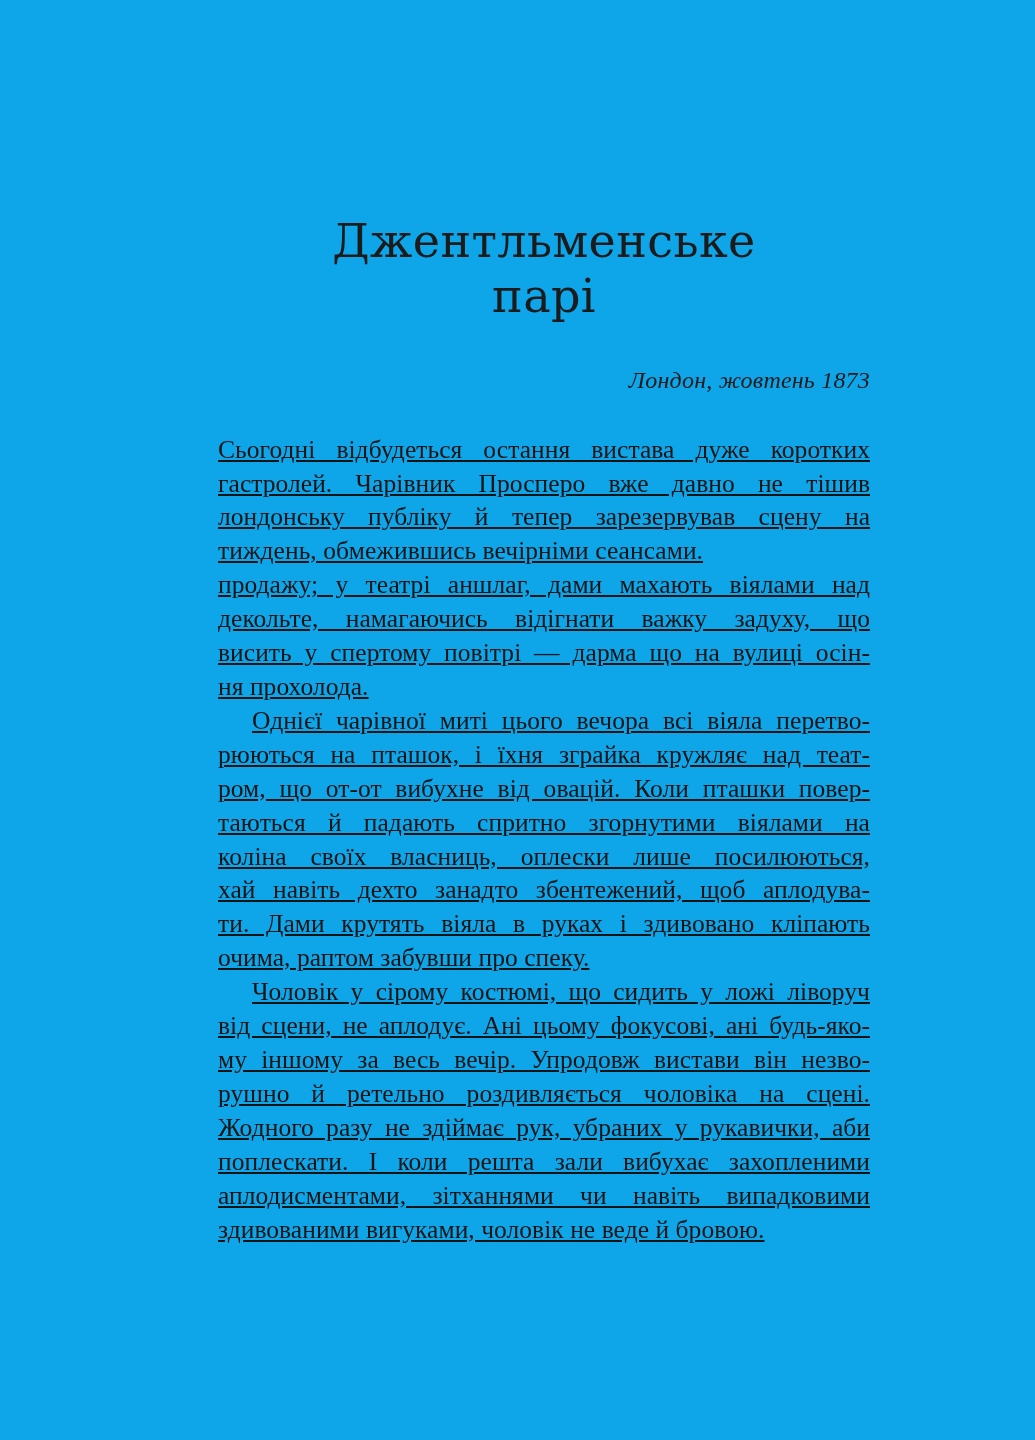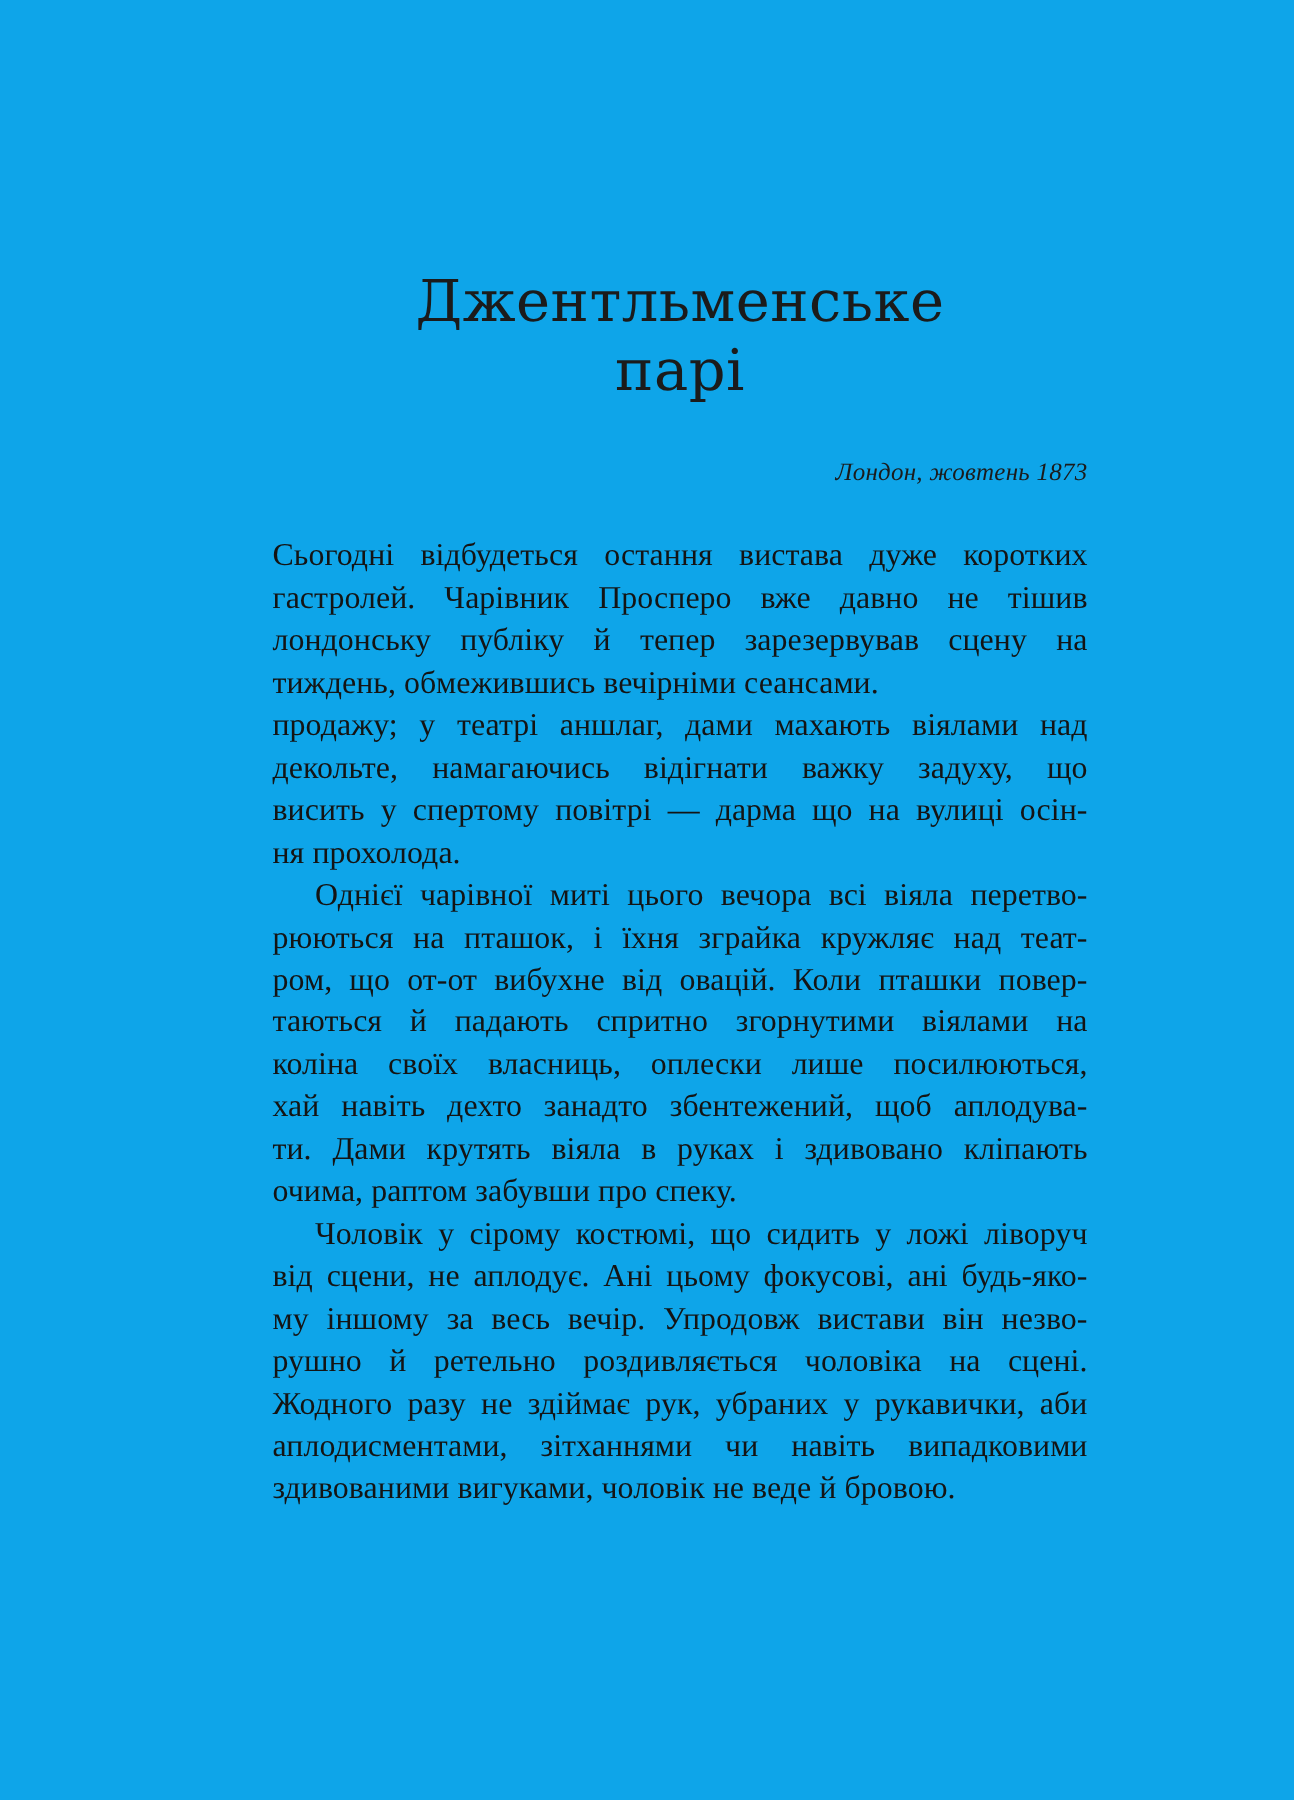--- a/index.html
+++ b/index.html
@@ -47,41 +47,42 @@
   .chapter-title .title-line {
     display: block;
   }
 
   
   .dateline {
     margin: 0;
     padding-top: 42px;
     font-family: "Liberation Serif", "DejaVu Serif", serif;
     font-style: italic;
-    font-size: 20px;
+    font-size: 24px;
     line-height: 1.3;
     text-align: right;
     color: #1b1b1b;
     letter-spacing: 0.2px;
   }
 
   
   .body-text {
     padding-top: 36px;
   }
 
   .body-text p {
     margin: 0;
     font-size: 25.5px;
     line-height: 33.9px;
     text-align: justify;
     text-align-last: left;
     color: #141414;
     letter-spacing: 0.05px;
     hyphens: manual;
+    text-decoration: underline;
     -webkit-hyphens: manual;
   }
 
   .body-text p + p {
     text-indent: 34px;
   }
 
   
   .body-text p .ln {
     display: block;
@@ -133,19 +134,20 @@
         <span class="ln j">ти. Дами крутять віяла в руках і здивовано кліпають</span>
         <span class="ln">очима, раптом забувши про спеку.</span>
       </p>
 
       <p style="color: rgb(20, 20, 20); text-indent: 0px;">
         <span class="ln j" style="text-indent: 34px;">Чоловік у сірому костюмі, що сидить у ложі ліворуч</span>
         <span class="ln j">від сцени, не аплодує. Ані цьому фокусові, ані будь-яко-</span>
         <span class="ln j">му іншому за весь вечір. Упродовж вистави він незво-</span>
         <span class="ln j">рушно й ретельно роздивляється чоловіка на сцені.</span>
         <span class="ln j">Жодного разу не здіймає рук, убраних у рукавички, аби</span>
+        <span class="ln j">поплескати. І коли решта зали вибухає захопленими</span>
         <span class="ln j">аплодисментами, зітханнями чи навіть випадковими</span>
         <span class="ln">здивованими вигуками, чоловік не веде й бровою.</span>
       </p>
 
     </div>
   </div>
 </div>
 
 </body></html>

